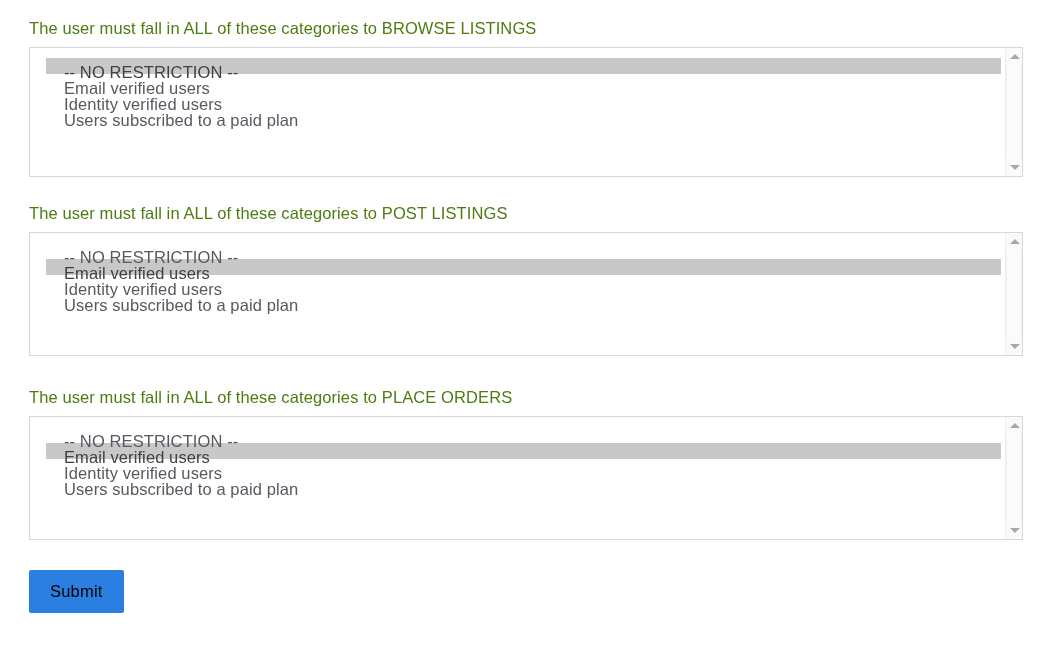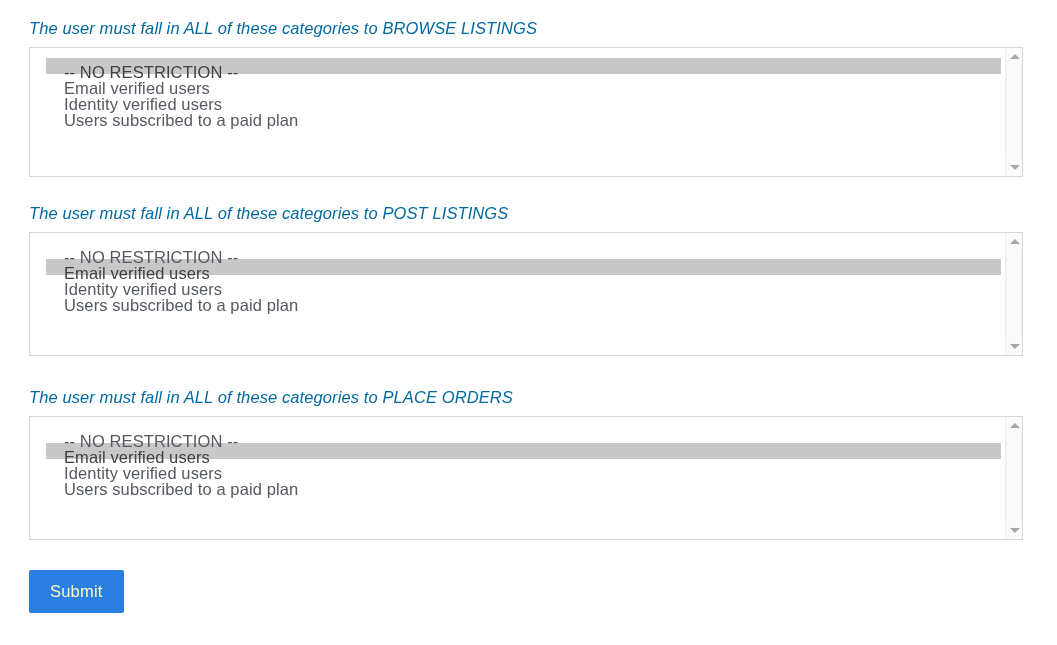--- a/index.html
+++ b/index.html
@@ -21,26 +21,25 @@
     box-sizing: border-box;
     padding: 0;
   }
   .field-group {
     position: absolute;
     left: 29px;
   }
   .field-label {
     font-size: 16.5px;
     line-height: 20px;
-    color: #0369a1;
+    color: #4d7c0f;
     letter-spacing: 0.1px;
     white-space: nowrap;
     margin: 0 0 9px 0;
     font-weight: 400;
-    font-style: italic;
   }
   .listbox {
     position: relative;
     width: 994px;
     box-sizing: border-box;
     border: 1px solid #d6d9dc;
     background: #ffffff;
     padding: 0;
     overflow: hidden;
   }
@@ -110,21 +109,21 @@
     border-bottom: 5px solid #a8a8a8;
   }
   .sb-arrow.down {
     border-top: 5px solid #a8a8a8;
   }
   .submit-button {
     position: absolute;
     left: 29px;
     top: 570px;
     background: #2a7fe0;
-    color: #fef9c3;
+    color: #000000;
     border: none;
     border-radius: 2px;
     font-family: "Liberation Sans", sans-serif;
     font-size: 16.5px;
     line-height: 20px;
     padding: 11px 21px 12px 21px;
     cursor: pointer;
     letter-spacing: 0.2px;
   }
 </style>

